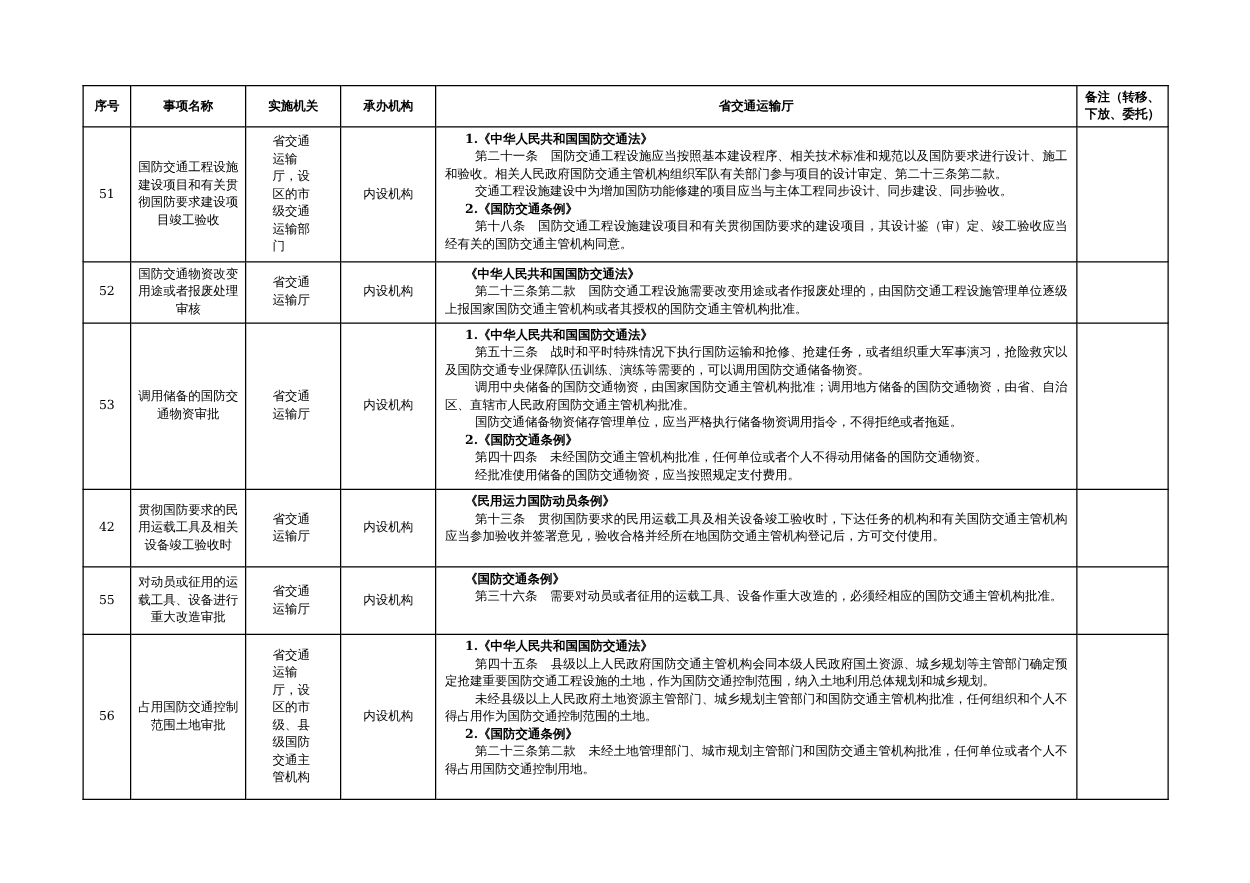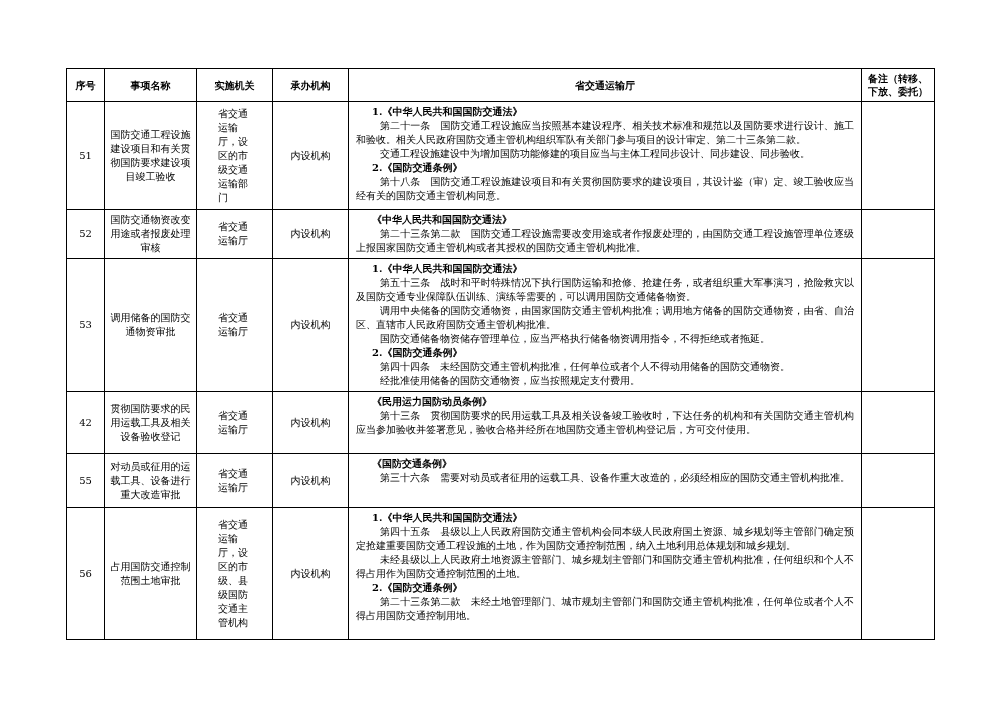--- a/index.html
+++ b/index.html
@@ -161,21 +161,21 @@
               <p class="basis-para">国防交通储备物资储存管理单位，应当严格执行储备物资调用指令，不得拒绝或者拖延。</p>
               <p class="basis-heading">2.《国防交通条例》</p>
               <p class="basis-para">第四十四条　未经国防交通主管机构批准，任何单位或者个人不得动用储备的国防交通物资。</p>
               <p class="basis-para">经批准使用储备的国防交通物资，应当按照规定支付费用。</p>
             </td>
     <td class="remark-cell"></td>
   </tr>
 
   <tr>
     <td class="seq-cell">42</td>
-    <td class="name-cell">贯彻国防要求的民用运载工具及相关设备验收登记</td>
+    <td class="name-cell">贯彻国防要求的民用运载工具及相关设备竣工验收时</td>
     <td class="agency-cell">省交通运输厅</td>
     <td class="undertaker-cell">内设机构</td>
     <td class="basis-cell">
               <p class="basis-heading">《民用运力国防动员条例》</p>
               <p class="basis-para">第十三条　贯彻国防要求的民用运载工具及相关设备竣工验收时，下达任务的机构和有关国防交通主管机构应当参加验收并签署意见，验收合格并经所在地国防交通主管机构登记后，方可交付使用。</p>
             </td>
     <td class="remark-cell"></td>
   </tr>
 
   <tr>

